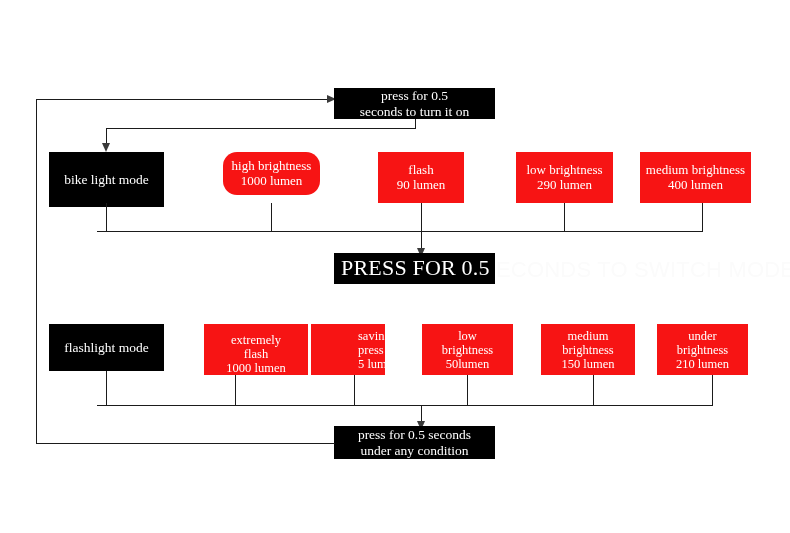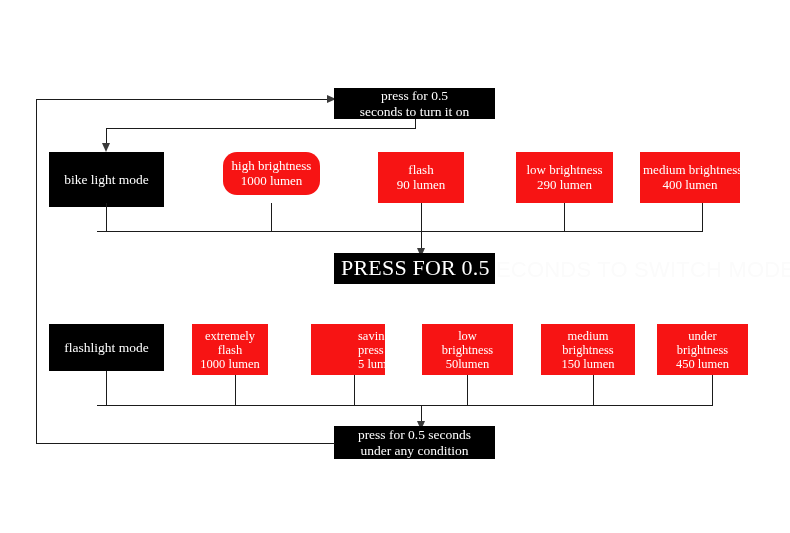--- a/index.html
+++ b/index.html
@@ -126,21 +126,21 @@
     </span>
   </div>
 
   <div class="box red t13" style="left:516px; top:152px; width:97px; height:51px;">
     <span class="lines">
       <span>low brightness</span>
       <span>290 lumen</span>
     </span>
   </div>
 
-  <div class="box red t13" style="left:640px; top:152px; width:100px; height:51px;">
+  <div class="box red t13" style="left:640px; top:152px; width:111px; height:51px;">
     <span class="lines">
       <span>medium brightness</span>
       <span>400 lumen</span>
     </span>
   </div>
 
   <div class="vline" style="left:106px; top:203px; height:29px;"></div>
   <div class="vline" style="left:271px; top:203px; height:29px;"></div>
   <div class="vline" style="left:421px; top:203px; height:29px;"></div>
   <div class="vline" style="left:564px; top:203px; height:29px;"></div>
@@ -155,21 +155,21 @@
     </span>
   </div>
   <div class="ghost" style="left:496px; top:257px;">ECONDS TO SWITCH MODES</div>
 
   <div class="box black t14" style="left:49px; top:324px; width:115px; height:47px;">
     <span class="lines">
       <span>flashlight mode</span>
     </span>
   </div>
 
-  <div class="box red t12" style="left:192px; top:324px; width:76px; height:51px;">
+  <div class="box red t12" style="left:204px; top:324px; width:104px; height:51px;align-items:flex-end;">
     <span class="lines">
       <span>extremely</span>
       <span>flash</span>
       <span>1000 lumen</span>
     </span>
   </div>
 
   <div class="box red t12" style="left:311px; top:324px; width:74px; height:51px;padding-left:44px;">
     <span class="lines">
       <span>saving</span>
@@ -191,21 +191,21 @@
       <span>medium</span>
       <span>brightness</span>
       <span>150 lumen</span>
     </span>
   </div>
 
   <div class="box red t12" style="left:657px; top:324px; width:91px; height:51px;">
     <span class="lines">
       <span>under</span>
       <span>brightness</span>
-      <span>450 lumen</span>
+      <span>210 lumen</span>
     </span>
   </div>
 
   <div class="vline" style="left:106px; top:371px; height:35px;"></div>
   <div class="vline" style="left:235px; top:375px; height:31px;"></div>
   <div class="vline" style="left:354px; top:375px; height:31px;"></div>
   <div class="vline" style="left:467px; top:375px; height:31px;"></div>
   <div class="vline" style="left:593px; top:375px; height:31px;"></div>
   <div class="vline" style="left:712px; top:375px; height:31px;"></div>
   <div class="hline" style="left:97px; top:405px; width:616px;"></div>

